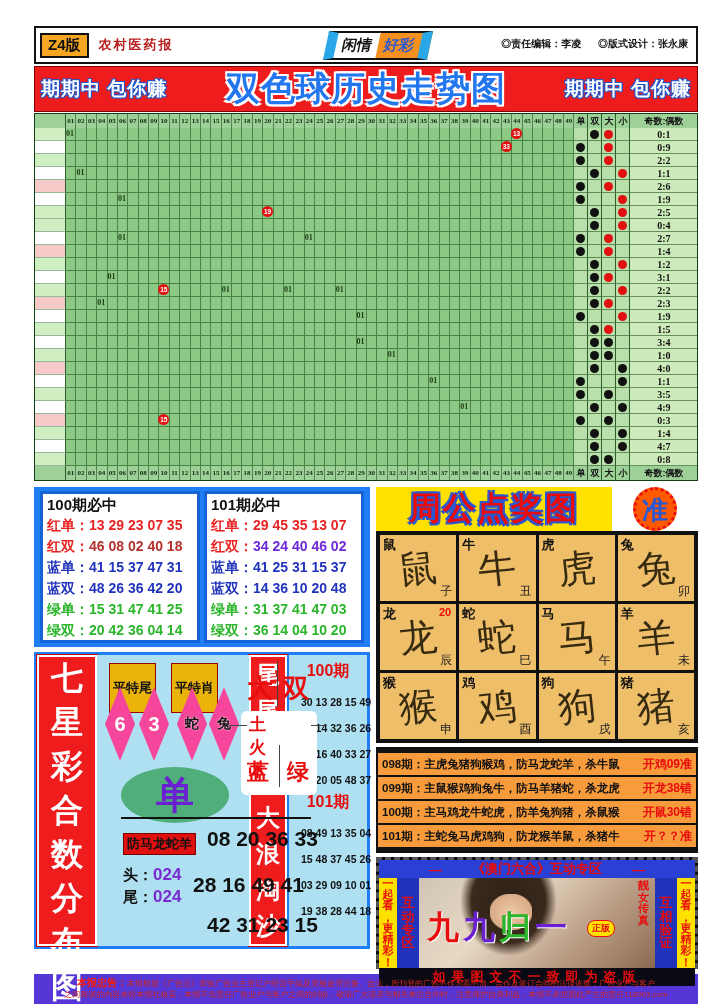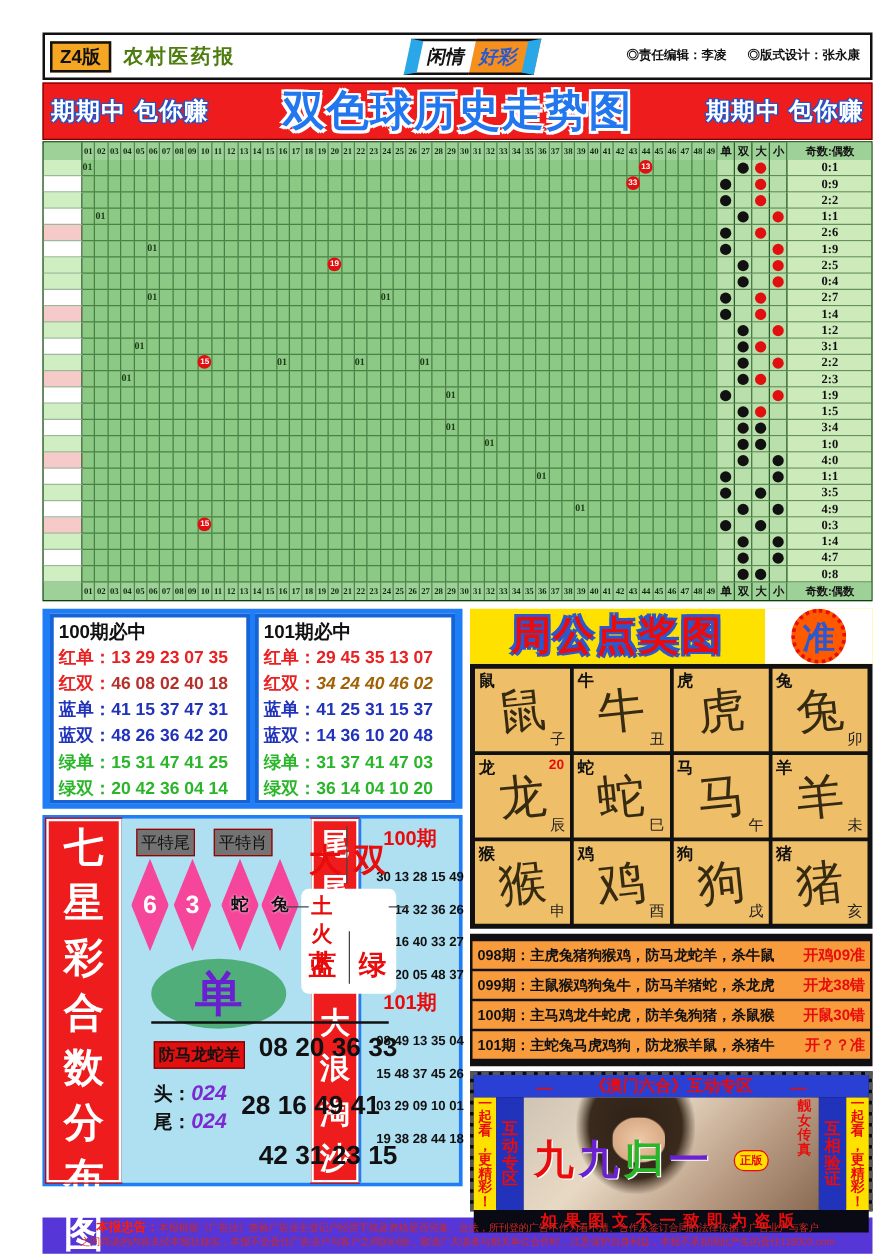--- a/index.html
+++ b/index.html
@@ -1,21 +1,21 @@
 <!DOCTYPE html>
 <html><head>
 <meta charset="utf-8">
 <style>
   html,body{margin:0;padding:0;}
   body{width:714px;height:1008px;background:#ffffff;font-family:"Liberation Sans",sans-serif;position:relative;overflow:hidden;}
   .page{position:absolute;left:34px;top:26px;width:664px;height:964px;}
   
   .masthead{height:34px;border:2px solid #111;display:flex;align-items:center;background:#fff;position:relative;}
   .edition{background:#f5a623;border:2px solid #111;font-weight:bold;font-size:15px;padding:1px 6px;margin-left:4px;color:#111;}
-  .paper-name{font-weight:bold;font-size:16px;color:#4d7c0f;margin-left:10px;letter-spacing:2px;}
+  .paper-name{font-weight:bold;font-size:13px;color:#b91c1c;margin-left:10px;letter-spacing:2px;}
   .ribbon{position:absolute;left:290px;top:0;height:34px;display:flex;align-items:center;}
   .ribbon .rb{padding:3px 6px;font-weight:bold;font-size:15px;}
   .rb1{background:#fff;border-left:10px solid #2aa7e8;color:#111;transform:skewX(-12deg);border-top:2px solid #111;border-bottom:2px solid #111;}
   .rb2{background:#f5901e;color:#2a58d0;transform:skewX(-12deg);border-right:10px solid #2aa7e8;border-top:2px solid #111;border-bottom:2px solid #111;}
   .credits{position:absolute;right:8px;top:9px;font-size:10px;color:#111;font-weight:bold;}
   .credits span{margin-left:14px;}
   
   .banner{height:44px;background:#ee1c1c;border:1px solid #7a0000;display:flex;align-items:center;justify-content:space-between;padding:0 6px;margin-top:2px;}
   .banner .side{color:#fff;font-weight:bold;font-size:19px;letter-spacing:1px;text-shadow:1px 1px 0 #1d55cc,-1px -1px 0 #1d55cc,1px -1px 0 #1d55cc,-1px 1px 0 #1d55cc;}
   .banner .big{color:#2277ee;font-weight:bold;font-size:34px;letter-spacing:1px;text-shadow:2px 2px 0 #fff,-2px -2px 0 #fff,2px -2px 0 #fff,-2px 2px 0 #fff,0 2px 0 #fff,0 -2px 0 #fff;}
@@ -72,34 +72,34 @@
   .ph-tag{position:absolute;right:4px;top:2px;color:#e80c0c;font-weight:bold;font-size:11px;width:13px;line-height:1.05;}
   .ph-title{position:absolute;left:8px;bottom:18px;font-weight:bold;font-size:32px;letter-spacing:4px;text-shadow:1px 1px 0 #fff;}
   .ph-badge{position:absolute;right:40px;top:42px;background:#ffe100;color:#e80c0c;font-size:9px;font-weight:bold;border-radius:8px;padding:1px 4px;border:1px solid #e80c0c;}
   .mc-bottom{height:18px;display:flex;align-items:center;justify-content:center;color:#e80c0c;font-weight:bold;font-size:13px;letter-spacing:6px;background:#0a0a14;}
   
   .qixing{border:3px solid #1f7df5;margin-top:5px;height:297px;box-sizing:border-box;display:flex;background:#aee0f2;}
   .redstrip{background:#ee1c1c;color:#fff;font-weight:bold;display:flex;flex-direction:column;align-items:center;justify-content:space-around;border:2px solid #fff;outline:1px solid #c00;}
   .ls1{width:56px;font-size:32px;}
   .ls2{width:34px;font-size:24px;}
   .qmid{flex:1;position:relative;background:#aee0f2;}
-  .tagbox{position:absolute;background:#737373;color:#111;font-weight:normal;font-size:13px;padding:1px 3px;border:1px solid #900;}
+  .tagbox{position:absolute;background:#eab308;color:#111;font-weight:bold;font-size:13px;padding:15px 3px;border:1px solid #900;}
   .diamond{position:absolute;width:30px;height:74px;background:#f5469b;clip-path:polygon(50% 0,100% 50%,50% 100%,0 50%);display:flex;align-items:center;justify-content:center;font-weight:bold;}
   .dwhite{color:#fff;font-size:20px;}
   .dblack{color:#111;font-size:14px;text-shadow:0 0 2px #fff;}
   .bigchar{position:absolute;color:#e80c0c;font-weight:bold;font-size:26px;}
   .vline{position:absolute;background:#444;width:1px;}
   .hline{position:absolute;background:#444;height:1px;}
   .whitebox{position:absolute;background:#fff;border-radius:6px;}
   .ellipse{position:absolute;background:#4fae7a;border-radius:50%;display:flex;align-items:center;justify-content:center;}
   .ellipse span{color:#6a1fd0;font-size:38px;font-weight:bold;}
   .supply{position:absolute;background:#e01010;color:#111;font-weight:bold;font-size:13px;padding:1px 3px;border:1px solid #700;}
   .bignums{position:absolute;color:#111;font-weight:bold;font-size:21px;white-space:nowrap;}
   .ht{position:absolute;font-weight:bold;font-size:15px;color:#111;}
-  .ht b{color:#7a2bd0;font-size:17px;font-style:italic;}
+  .ht b{color:#7a2bd0;font-size:17px;}
   .qnumcol{width:78px;flex:0 0 78px;background:#aee0f2;border-left:2px solid #1f7df5;text-align:center;}
   .qnumcol .qh{color:#e80c0c;font-weight:bold;font-size:16px;margin-top:6px;}
   .qnumcol .ql{color:#111;font-weight:bold;font-size:10.5px;margin-top:14px;white-space:nowrap;padding-left:12px;}
   
   .disc{margin-top:5px;background:#5636d6;color:#cf2a20;text-align:center;font-size:8px;line-height:11px;padding:3px 6px 4px;}
   .disc .lead{color:#ff1c00;font-weight:bold;font-size:10px;margin-top:26px;}
 </style>
 </head>
 <body>
 
@@ -1875,21 +1875,21 @@
             <div class="prow"><span class="plabel" style="color: rgb(232, 34, 34);">红单：</span><span style="color: rgb(232, 34, 34);">13 29 23 07 35</span></div>
             <div class="prow"><span class="plabel" style="color: rgb(232, 34, 34);">红双：</span><span style="color: rgb(181, 49, 45);">46 08 02 40 18</span></div>
             <div class="prow"><span class="plabel" style="color: rgb(34, 51, 187);">蓝单：</span><span style="color: rgb(34, 51, 187);">41 15 37 47 31</span></div>
             <div class="prow"><span class="plabel" style="color: rgb(34, 51, 187);">蓝双：</span><span style="color: rgb(34, 51, 187);">48 26 36 42 20</span></div>
             <div class="prow"><span class="plabel" style="color: rgb(42, 181, 42);">绿单：</span><span style="color: rgb(42, 181, 42);">15 31 47 41 25</span></div>
             <div class="prow"><span class="plabel" style="color: rgb(42, 181, 42);">绿双：</span><span style="color: rgb(42, 181, 42);">20 42 36 04 14</span></div>
           </div>
           <div class="panel">
             <div class="ptitle">101期必中</div>
             <div class="prow"><span class="plabel" style="color: rgb(232, 34, 34);">红单：</span><span style="color: rgb(232, 34, 34);">29 45 35 13 07</span></div>
-            <div class="prow"><span class="plabel" style="color: rgb(232, 34, 34);">红双：</span><span style="color: #a16207; font-style: italic;">34 24 40 46 02</span></div>
+            <div class="prow"><span class="plabel" style="color: rgb(232, 34, 34);">红双：</span><span style="color: #6d28d9;">34 24 40 46 02</span></div>
             <div class="prow"><span class="plabel" style="color: rgb(34, 51, 187);">蓝单：</span><span style="color: rgb(34, 51, 187);">41 25 31 15 37</span></div>
             <div class="prow"><span class="plabel" style="color: rgb(34, 51, 187);">蓝双：</span><span style="color: rgb(34, 51, 187);">14 36 10 20 48</span></div>
             <div class="prow"><span class="plabel" style="color: rgb(42, 181, 42);">绿单：</span><span style="color: rgb(42, 181, 42);">31 37 41 47 03</span></div>
             <div class="prow"><span class="plabel" style="color: rgb(42, 181, 42);">绿双：</span><span style="color: rgb(42, 181, 42);">36 14 04 10 20</span></div>
           </div>
         </div>
 
       <div class="qixing">
         <div class="redstrip ls1" id="qx-left">
             <span>七</span>

